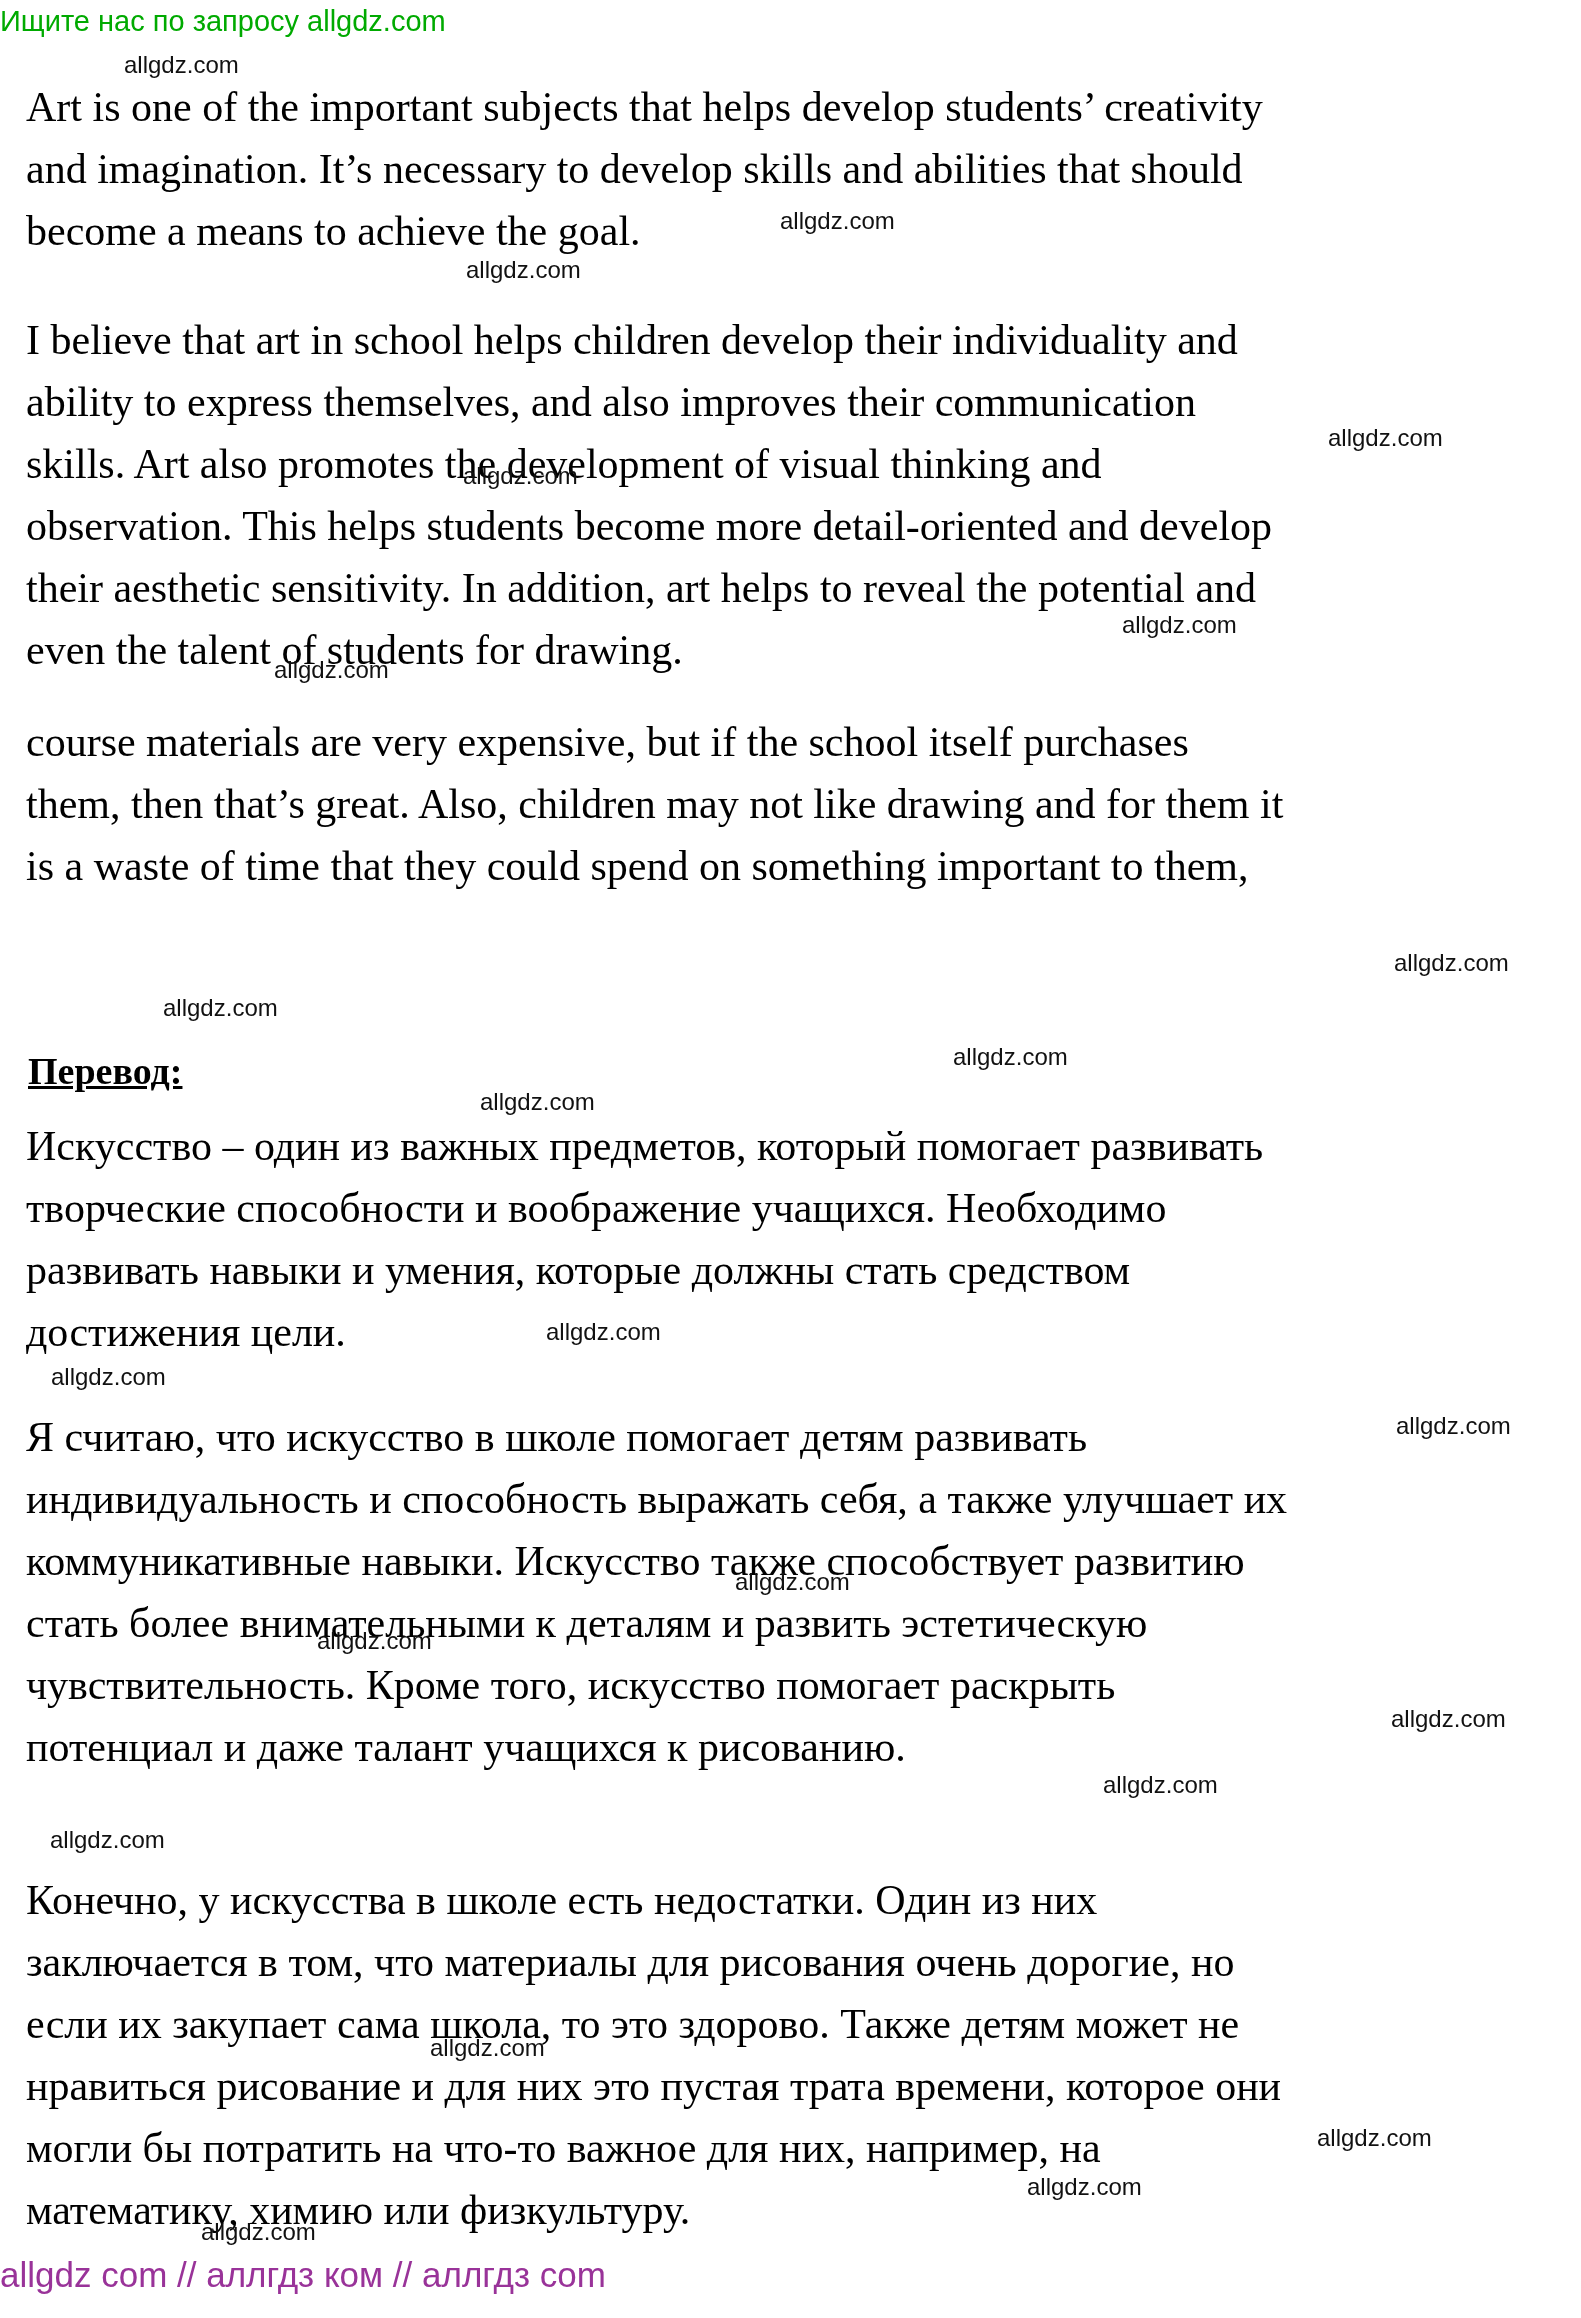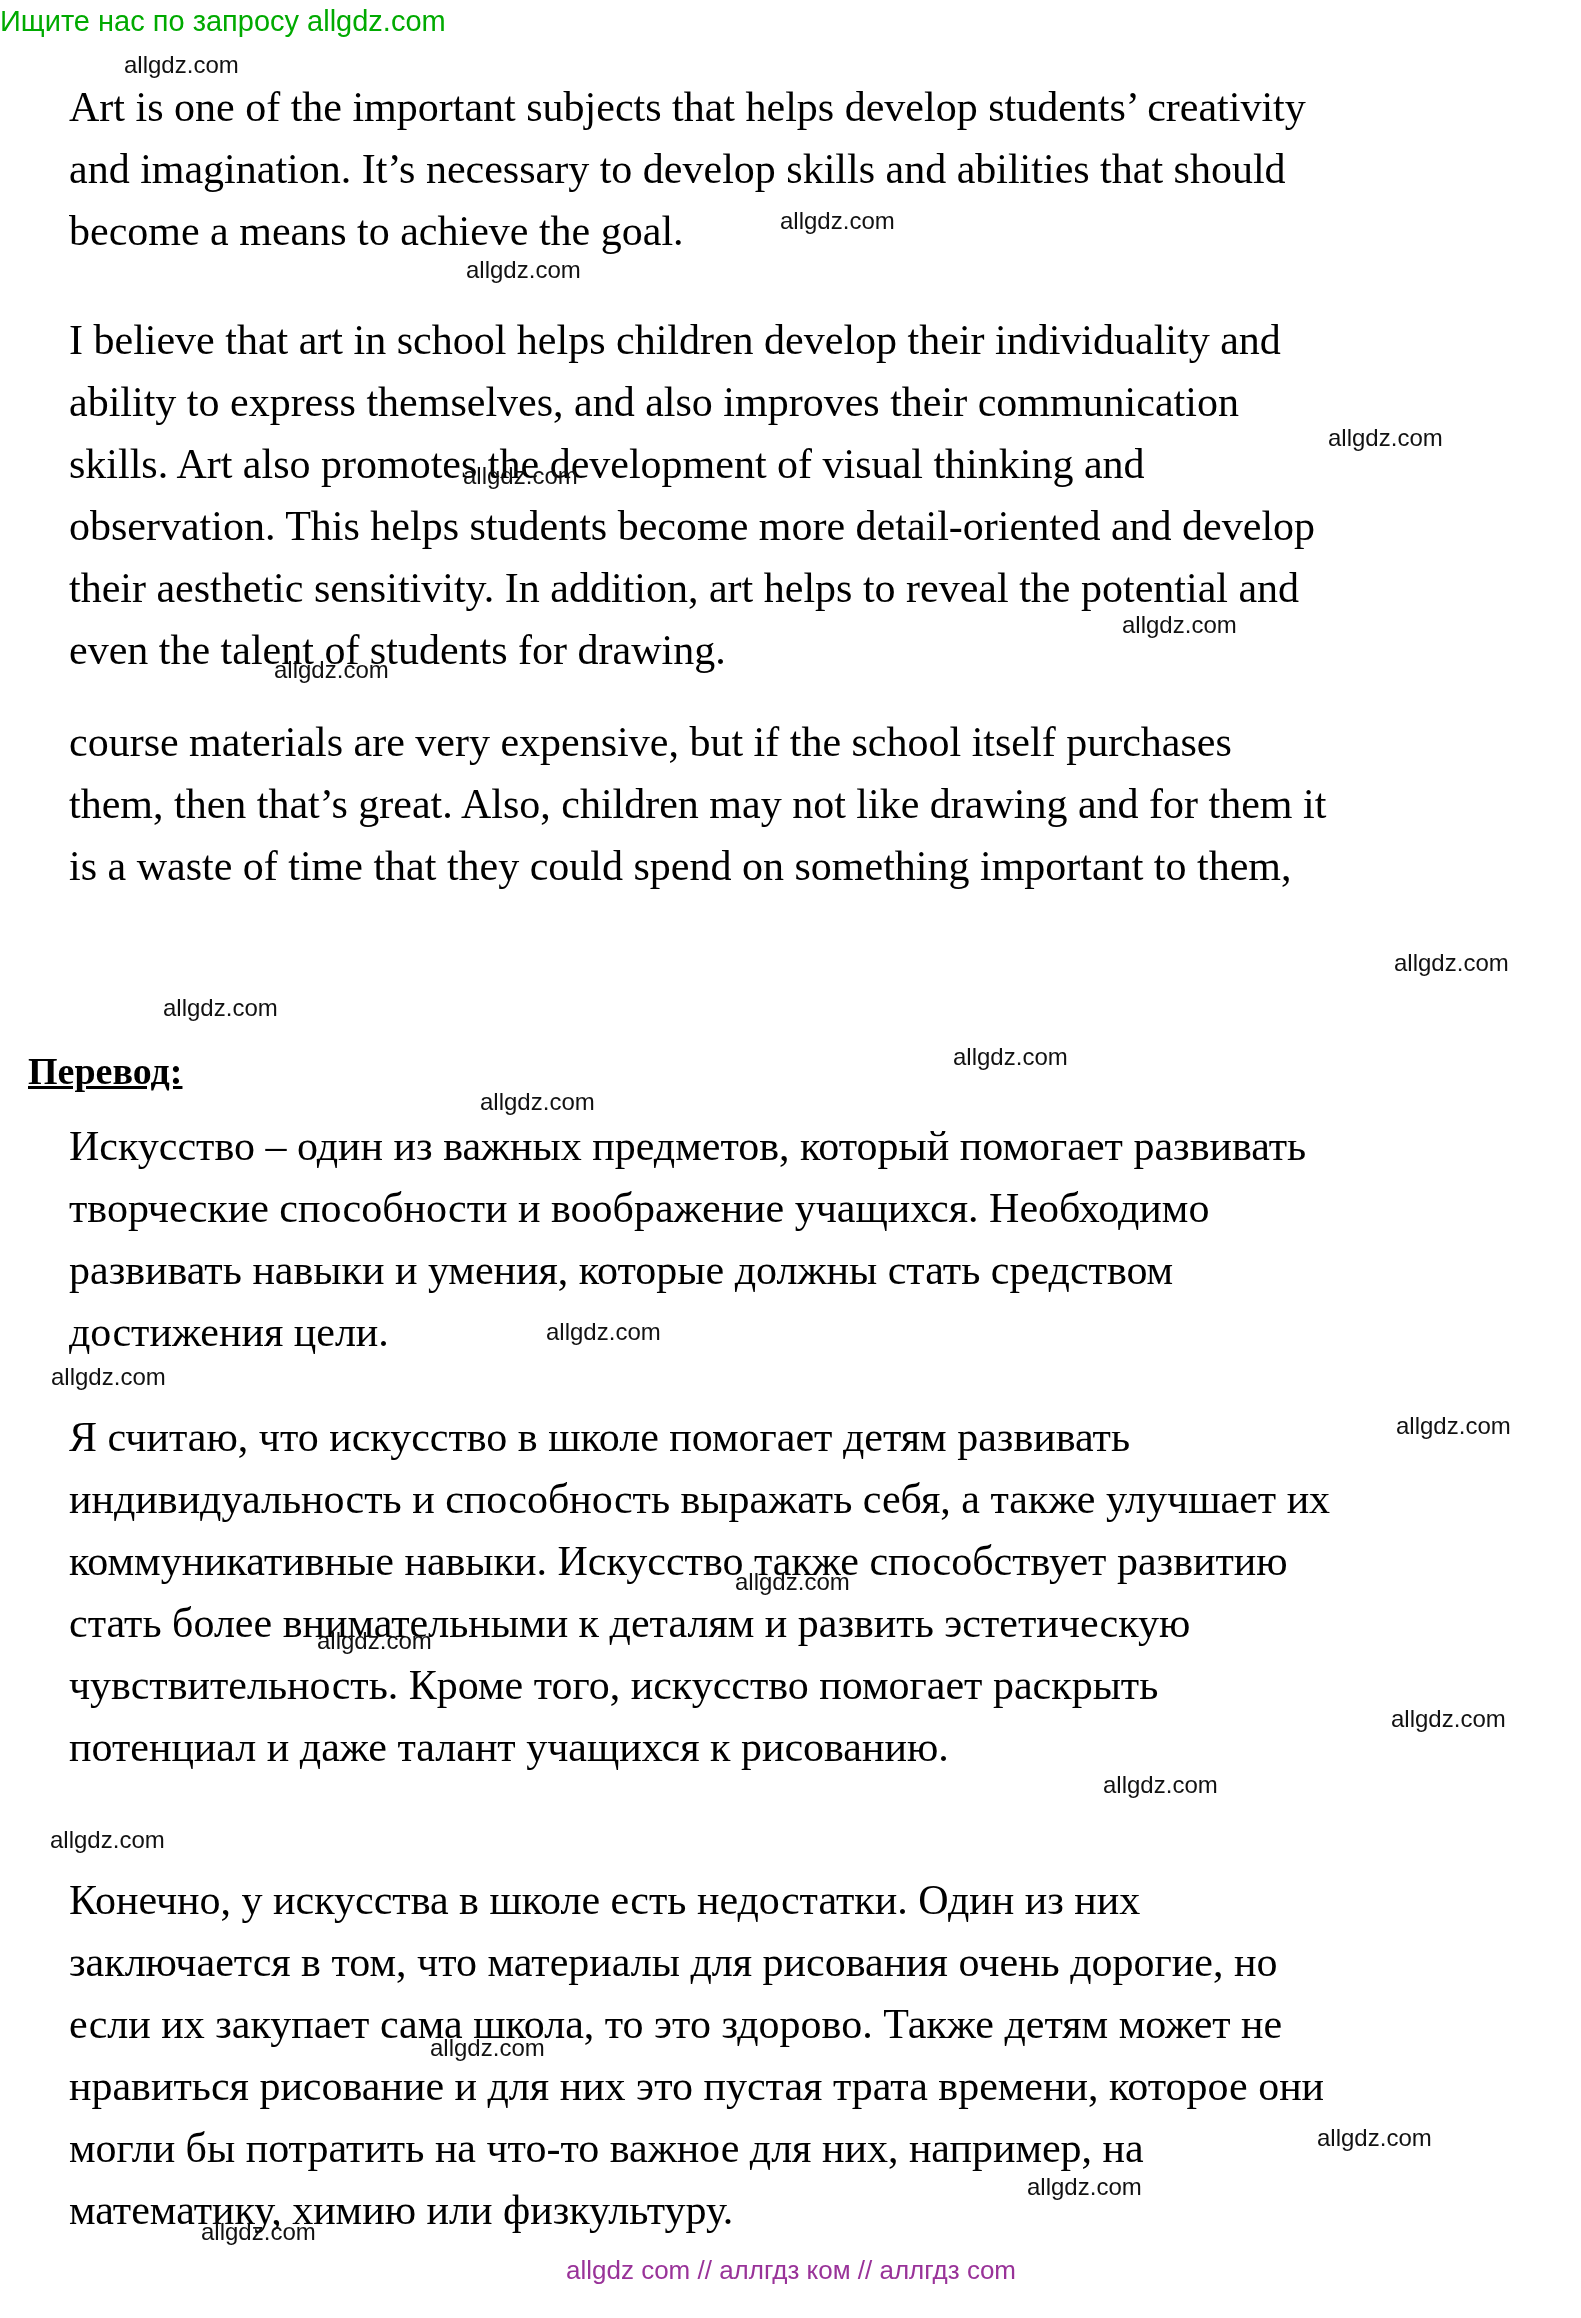--- a/index.html
+++ b/index.html
@@ -24,33 +24,33 @@
     top: 5.2px; left: 0;
     width: 100%;
     font-family: "Liberation Sans", sans-serif;
     font-size: 29px;
     color: var(--green);
   }
   .promo-footer {
     position: absolute;
     top: 2255px; left: 0;
     width: 100%;
-    text-align: center;
+    text-align: left;
     font-family: "Liberation Sans", sans-serif;
-    font-size: 26px;
+    font-size: 35px;
     color: var(--purple);
   }
   .para {
     position: absolute;
     left: 26px;
     width: 1534px;
     font-size: 42px;
     line-height: 62px;
   }
-  .tline { white-space: nowrap; margin-left: 43px; }
+  .tline { white-space: nowrap; }
   .heading {
     position: absolute;
     left: 28px;
     font-size: 38px;
     line-height: 62px;
     font-weight: bold;
     text-decoration: underline;
   }
   .wm {
     position: absolute;

